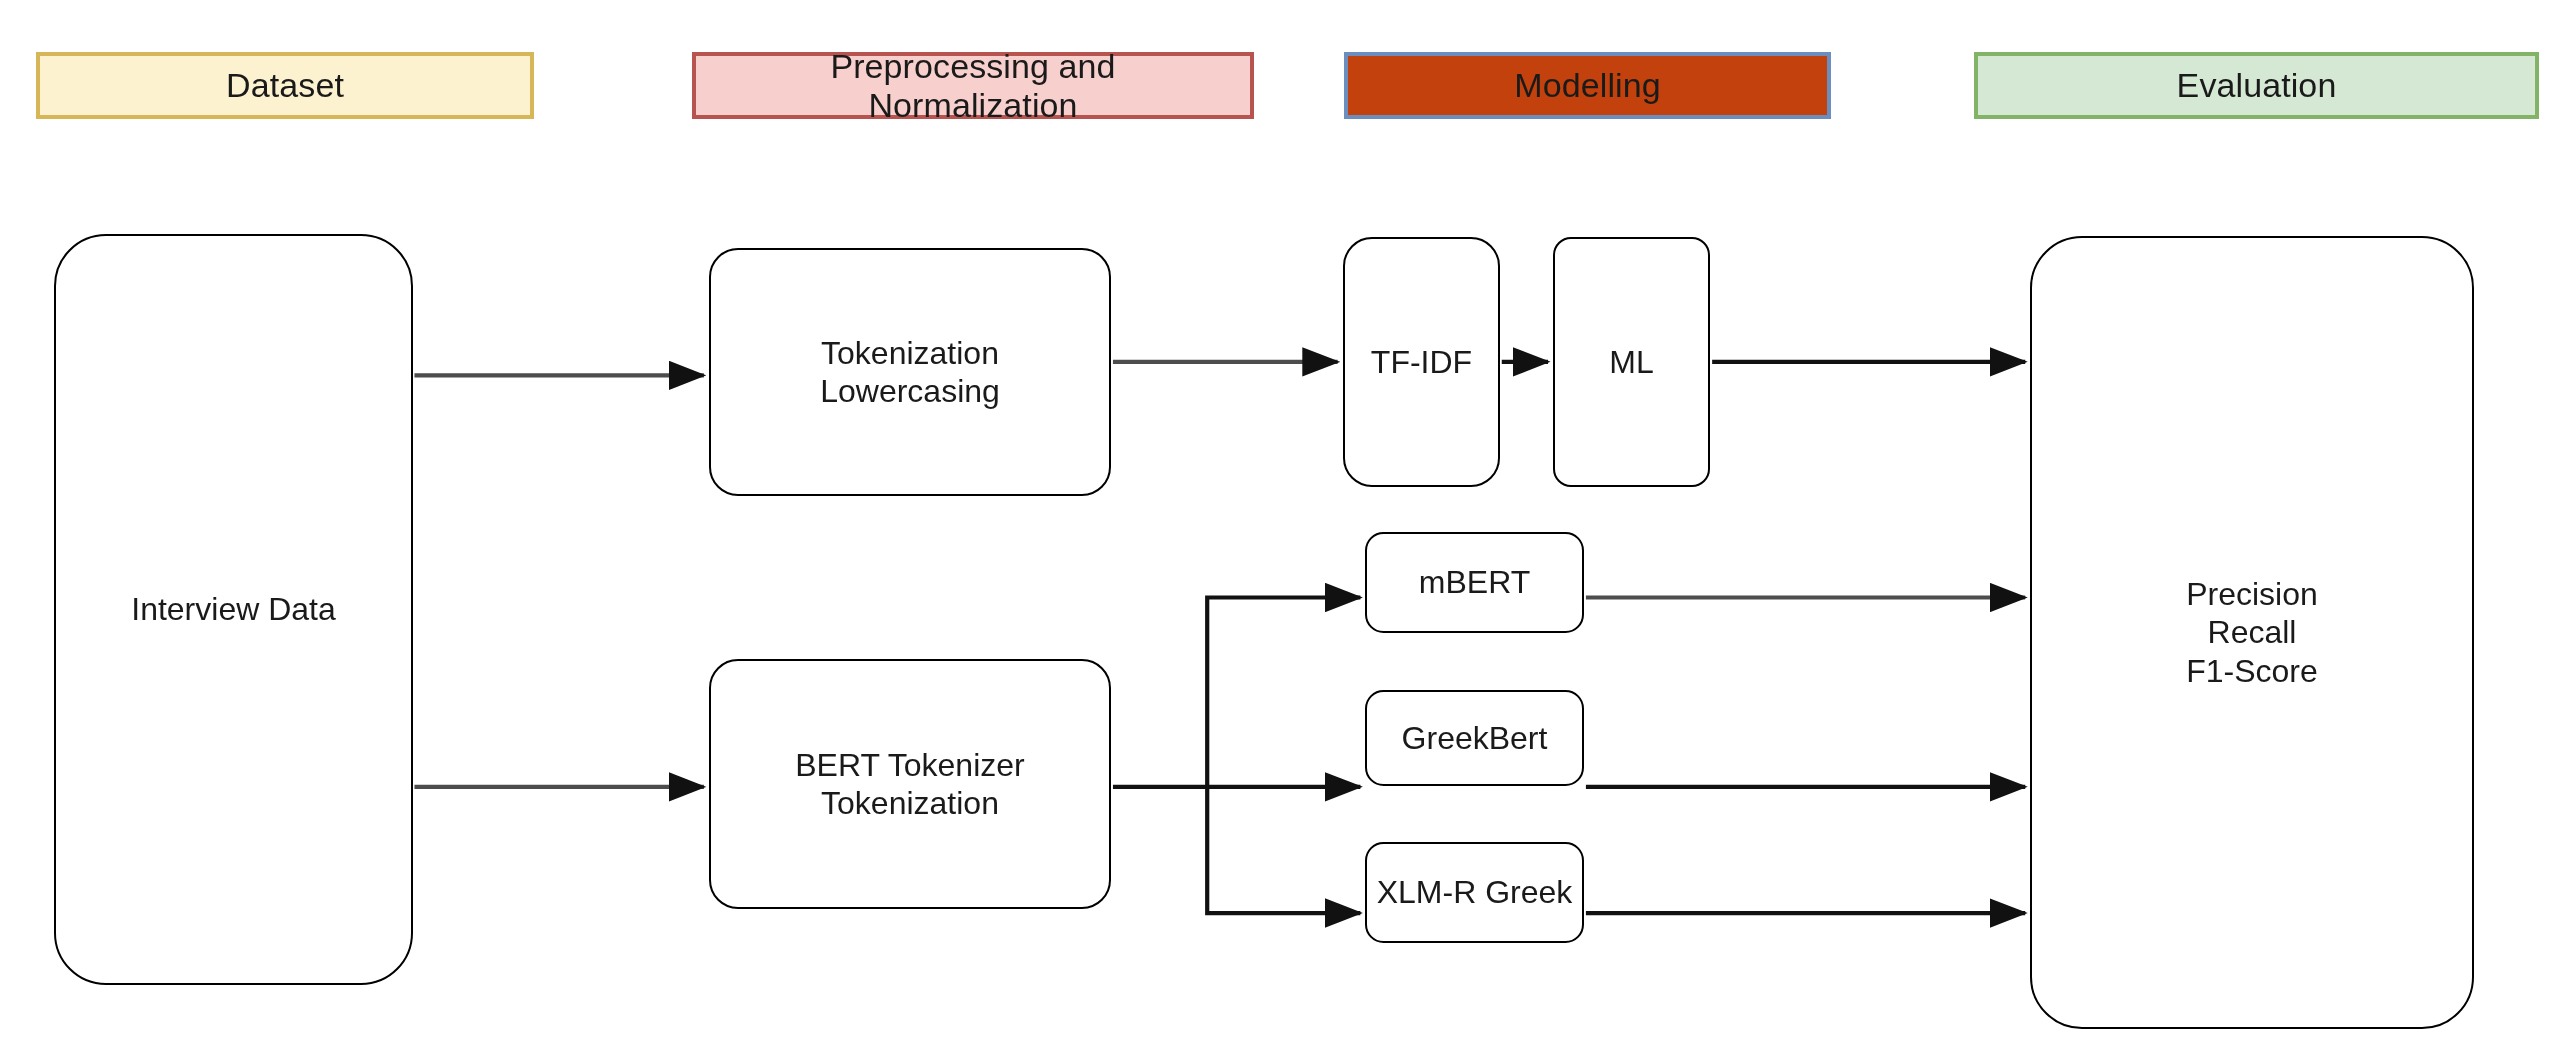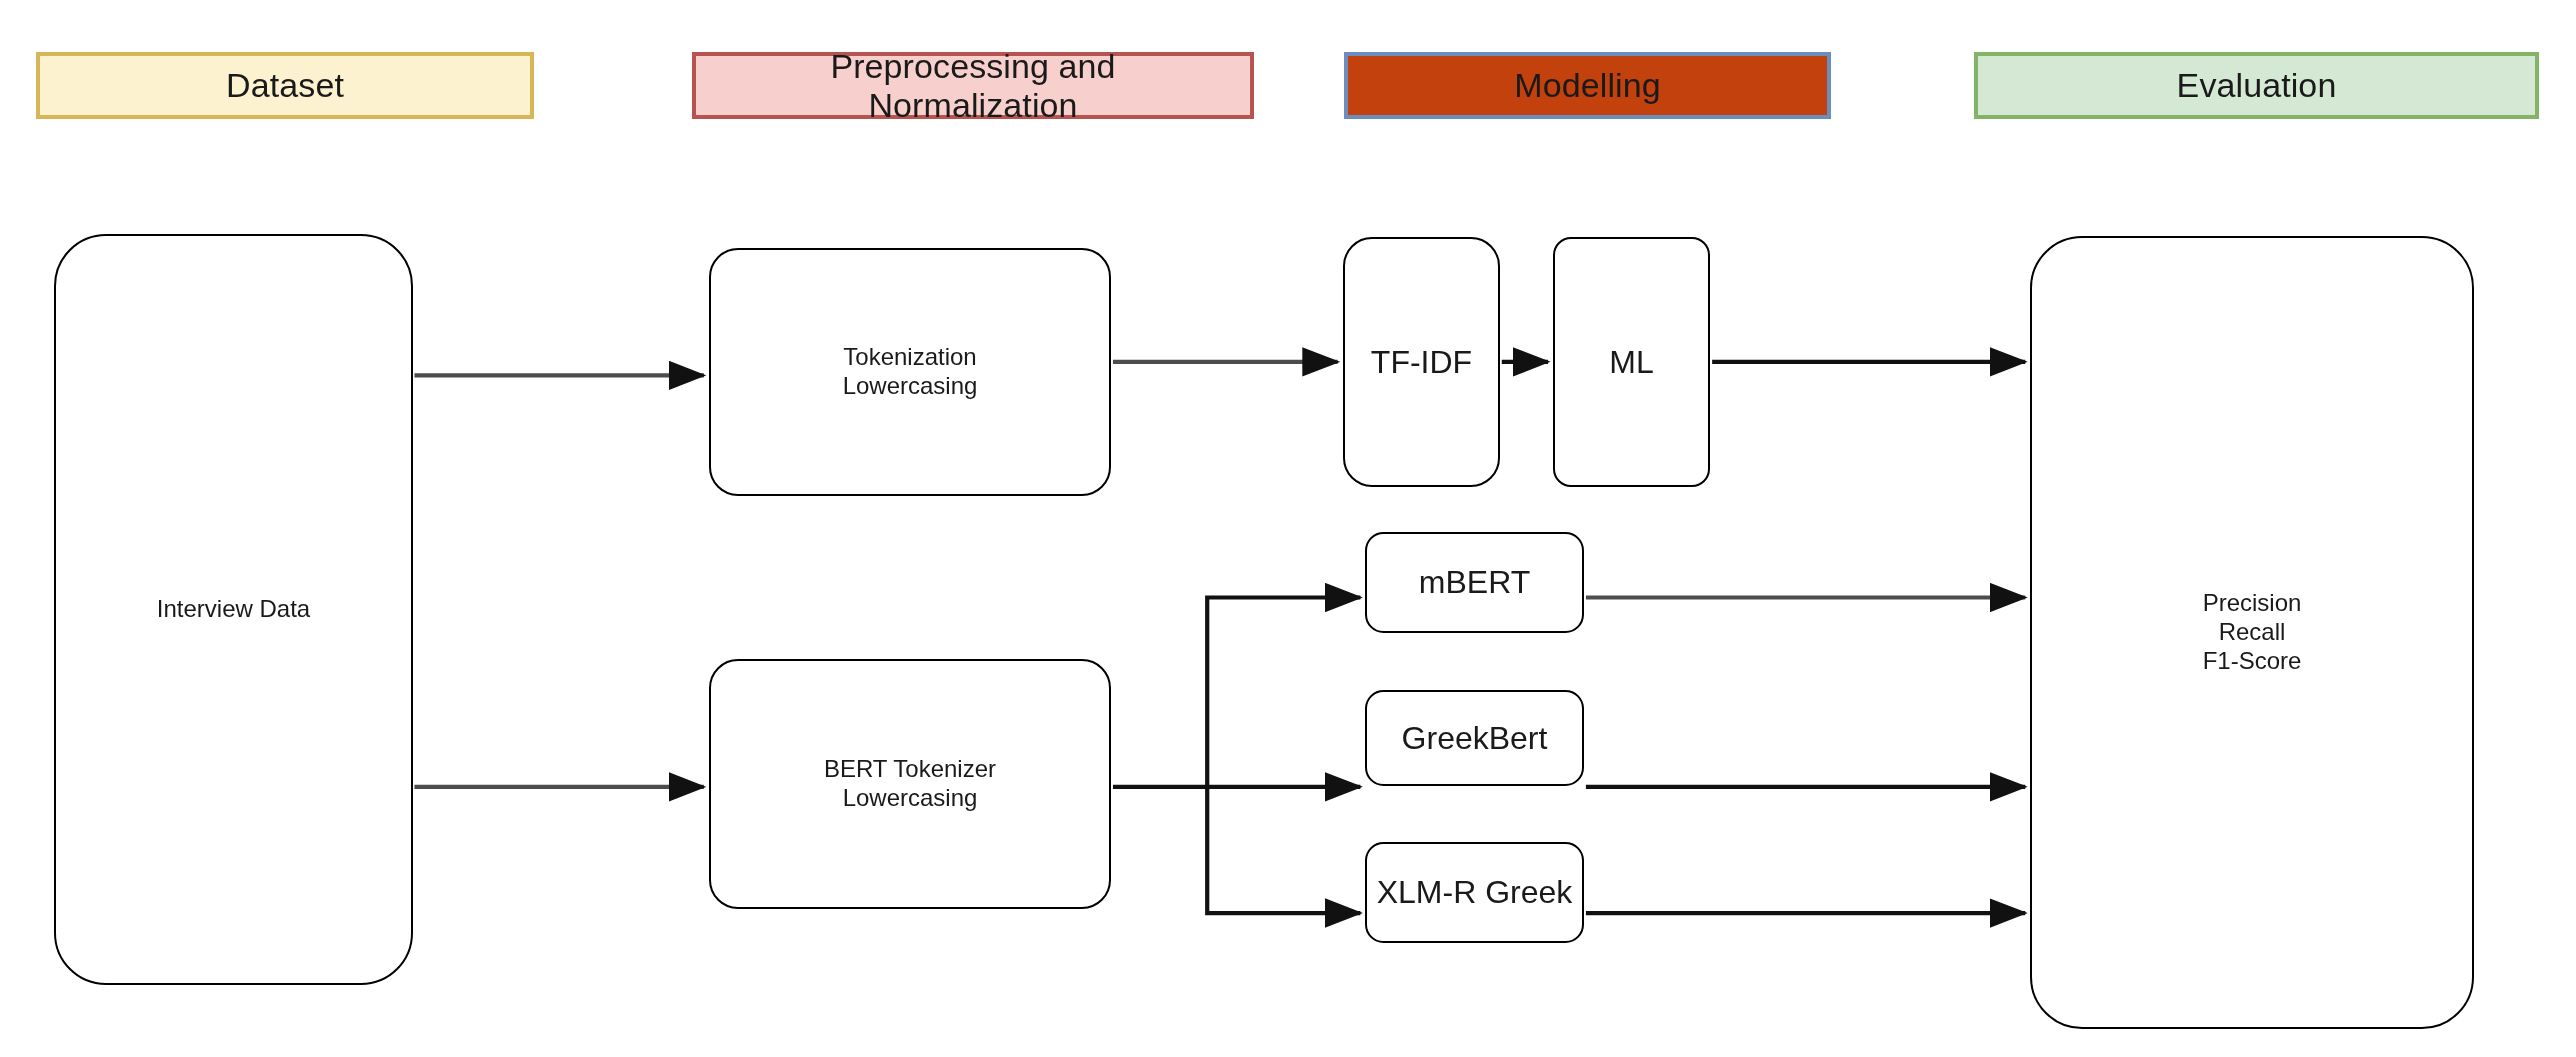--- a/index.html
+++ b/index.html
@@ -58,21 +58,21 @@
   .node {
     position: absolute;
     box-sizing: border-box;
     background: #ffffff;
     border: 2.5px solid #000000;
     display: flex;
     align-items: center;
     justify-content: center;
     text-align: center;
     color: #1a1a1a;
-    font-size: 24px;
+    font-size: 32px;
     line-height: 1.2;
   }
   .node .node-label { display: block; white-space: pre-line; }
 
   .node-interview-data {
     left: 54px; top: 234px; width: 359px; height: 751px;
     border-radius: 52px;
   }
   .node-tokenization {
     left: 709px; top: 248px; width: 402px; height: 248px;
@@ -185,21 +185,21 @@
     <span class="node-label">Interview Data</span>
   </div>
 
   <div class="node node-tokenization">
     <span class="node-label">Tokenization
 Lowercasing</span>
   </div>
 
   <div class="node node-bert-tokenizer">
     <span class="node-label">BERT Tokenizer
-Lowercasing</span>
+Tokenization</span>
   </div>
 
   <div class="node node-tfidf">
     <span class="node-label">TF-IDF</span>
   </div>
 
   <div class="node node-ml">
     <span class="node-label">ML</span>
   </div>
 

